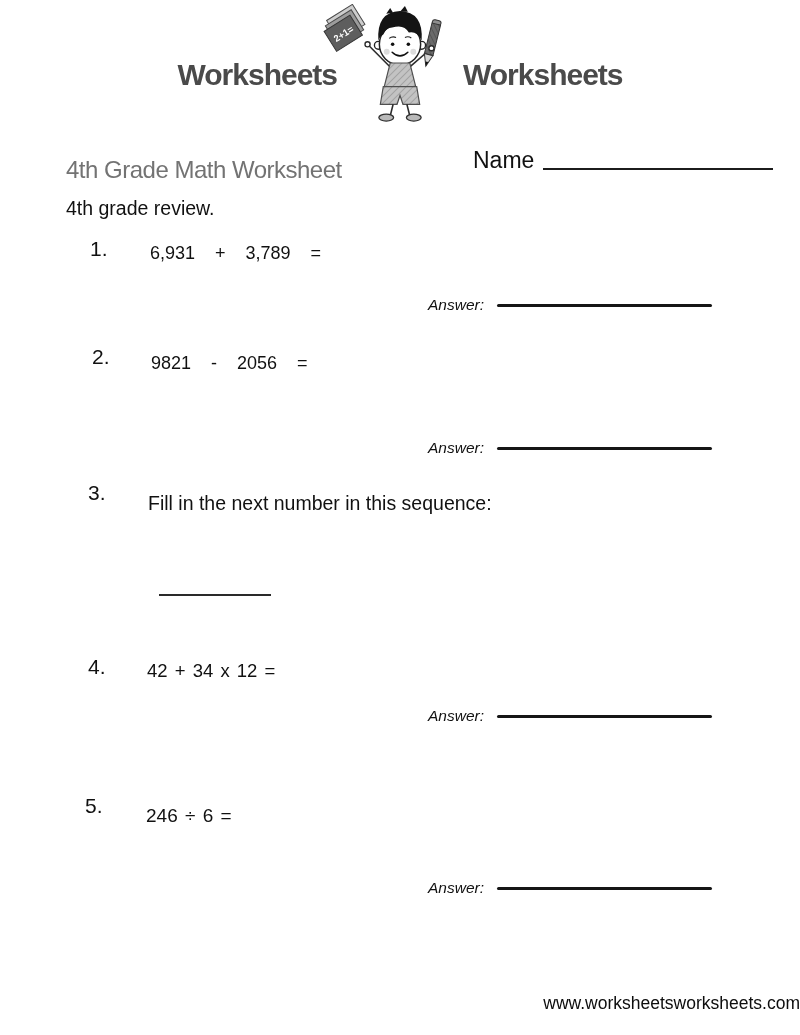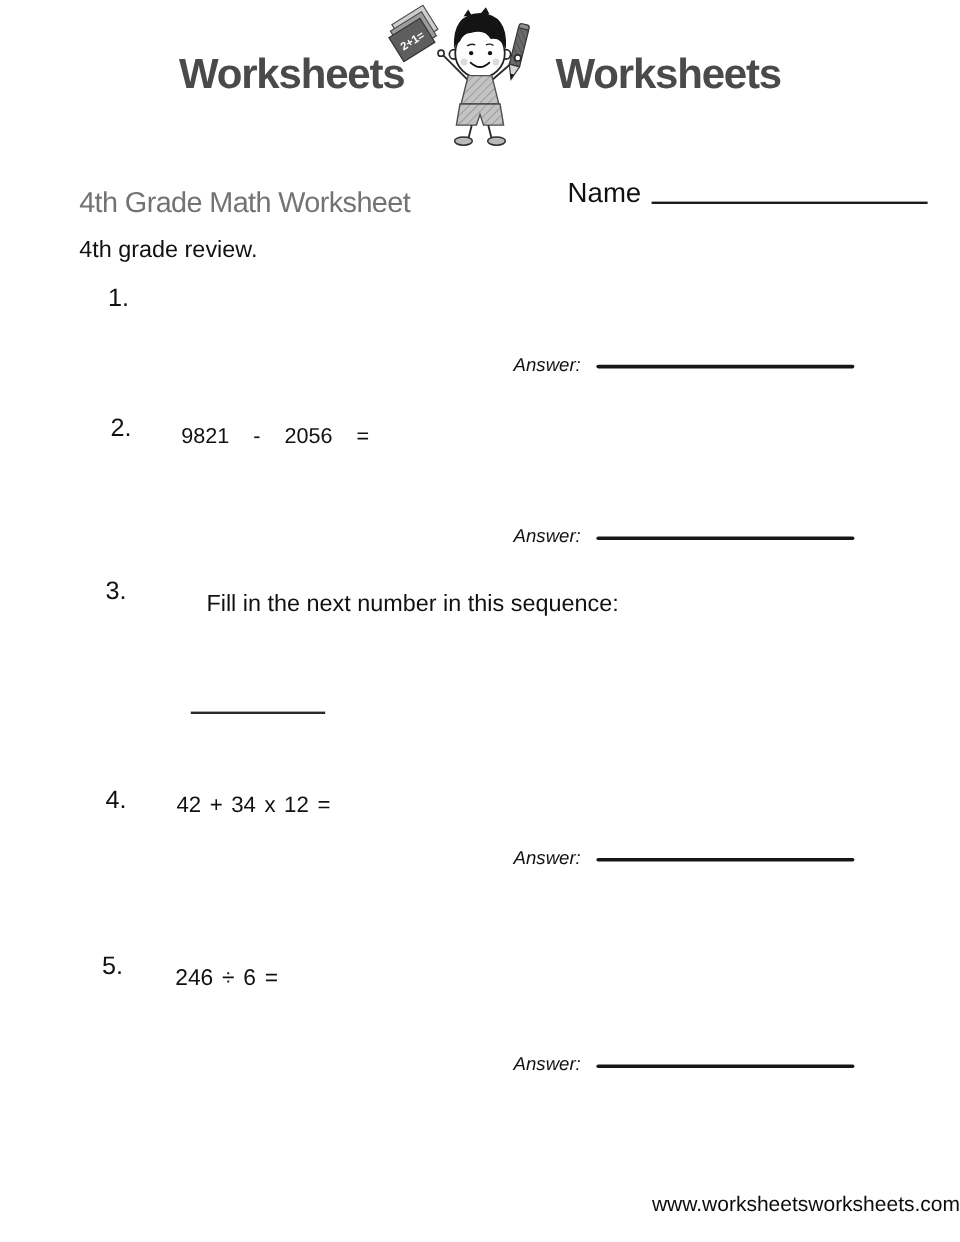--- a/index.html
+++ b/index.html
@@ -12,22 +12,22 @@
     overflow: hidden;
   }
   .page { position: absolute; inset: 0; background: #fff; }
 
   
   .logo {
     position: absolute; top: 4px; left: 0; width: 100%;
     display: flex; justify-content: center; align-items: flex-start;
   }
   .logo-text {
-    font-size: 35px; font-weight: bold; color: #4a4a4a;
-    letter-spacing: -1px; margin-top: 40px; line-height: 1;
+    font-size: 30px; font-weight: bold; color: #4a4a4a;
+    letter-spacing: -1px; margin-top: 56px; line-height: 1;
   }
   .logo-svg { width: 158px; height: 118px; margin: 0 -16px; flex: 0 0 auto; }
 
   
   .title {
     position: absolute; left: 66px; top: 156px;
     font-size: 24px; font-weight: 400; color: #737373; letter-spacing: -0.5px;
   }
   .name-field { position: absolute; left: 473px; top: 147px; white-space: nowrap; }
   .name-label { font-size: 23px; color: #111; }
@@ -45,21 +45,21 @@
   .seq-line {
     display: inline-block; width: 112px; height: 4px;
     border-bottom: 2px solid #2a2a2a; position: relative; top: 3px; margin-left: 8px;
   }
 
   #q1-num { left: 90px;  top: 237px; }
   #q1-text{ left: 150px; top: 243px; }
   #q2-num { left: 92px;  top: 345px; }
   #q2-text{ left: 151px; top: 353px; }
   #q3-num { left: 88px;  top: 481px; }
-  #q3-text{ left: 148px; top: 492px; margin-left: 24px; }
+  #q3-text{ left: 148px; top: 492px; }
   #q3-seq { left: 151px; top: 576px; }
   #q4-num { left: 88px;  top: 655px; }
   #q4-text{ left: 147px; top: 660px; font-size: 18.5px; word-spacing: 2px; }
   #q5-num { left: 85px;  top: 794px; }
   #q5-text{ left: 146px; top: 805px; font-size: 19px; word-spacing: 2px; }
 
   
   .answer-row {
     position: absolute; left: 428px;
     display: flex; align-items: center; height: 18px;
@@ -151,20 +151,21 @@
     <span class="logo-text">Worksheets</span>
   </div>
 
   <h1 class="title">4th Grade Math Worksheet</h1>
   <div class="name-field">
     <span class="name-label">Name</span><span class="name-line"></span>
   </div>
   <p class="subtitle">4th grade review.</p>
 
   <span class="q-num" id="q1-num">1.</span>
+  <span class="q-text" id="q1-text">6,931  +  3,789  =</span>
   <div class="answer-row" id="ans1">
     <span class="answer-label">Answer:</span>
     <span class="answer-line"></span>
   </div>
 
   <span class="q-num" id="q2-num">2.</span>
   <span class="q-text" id="q2-text">9821  -  2056  =</span>
   <div class="answer-row" id="ans2">
     <span class="answer-label">Answer:</span>
     <span class="answer-line"></span>

